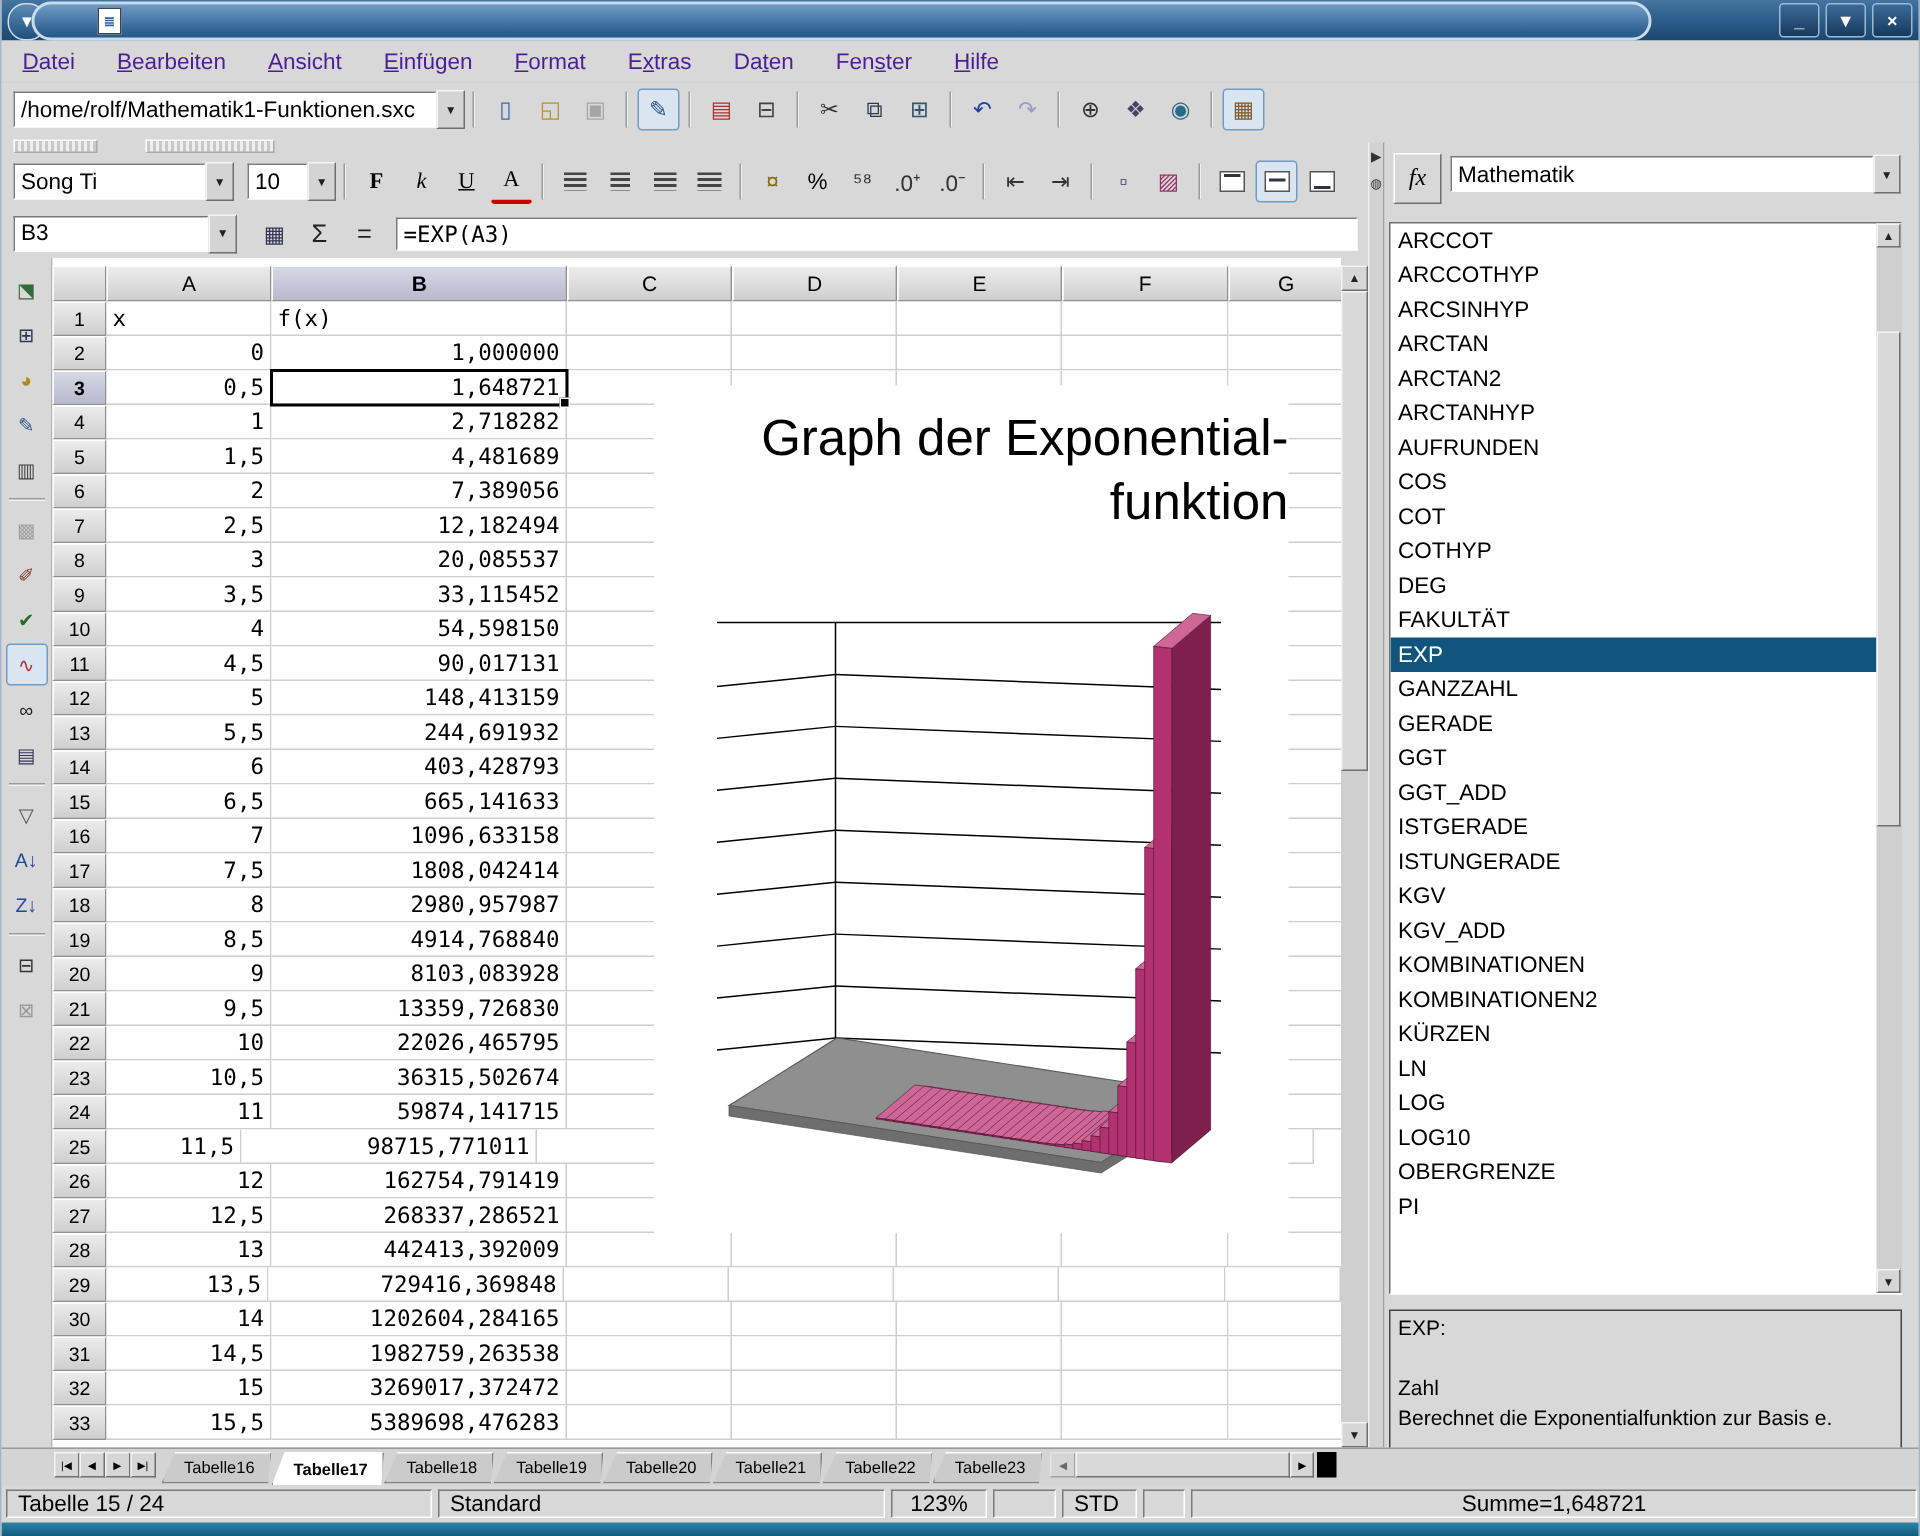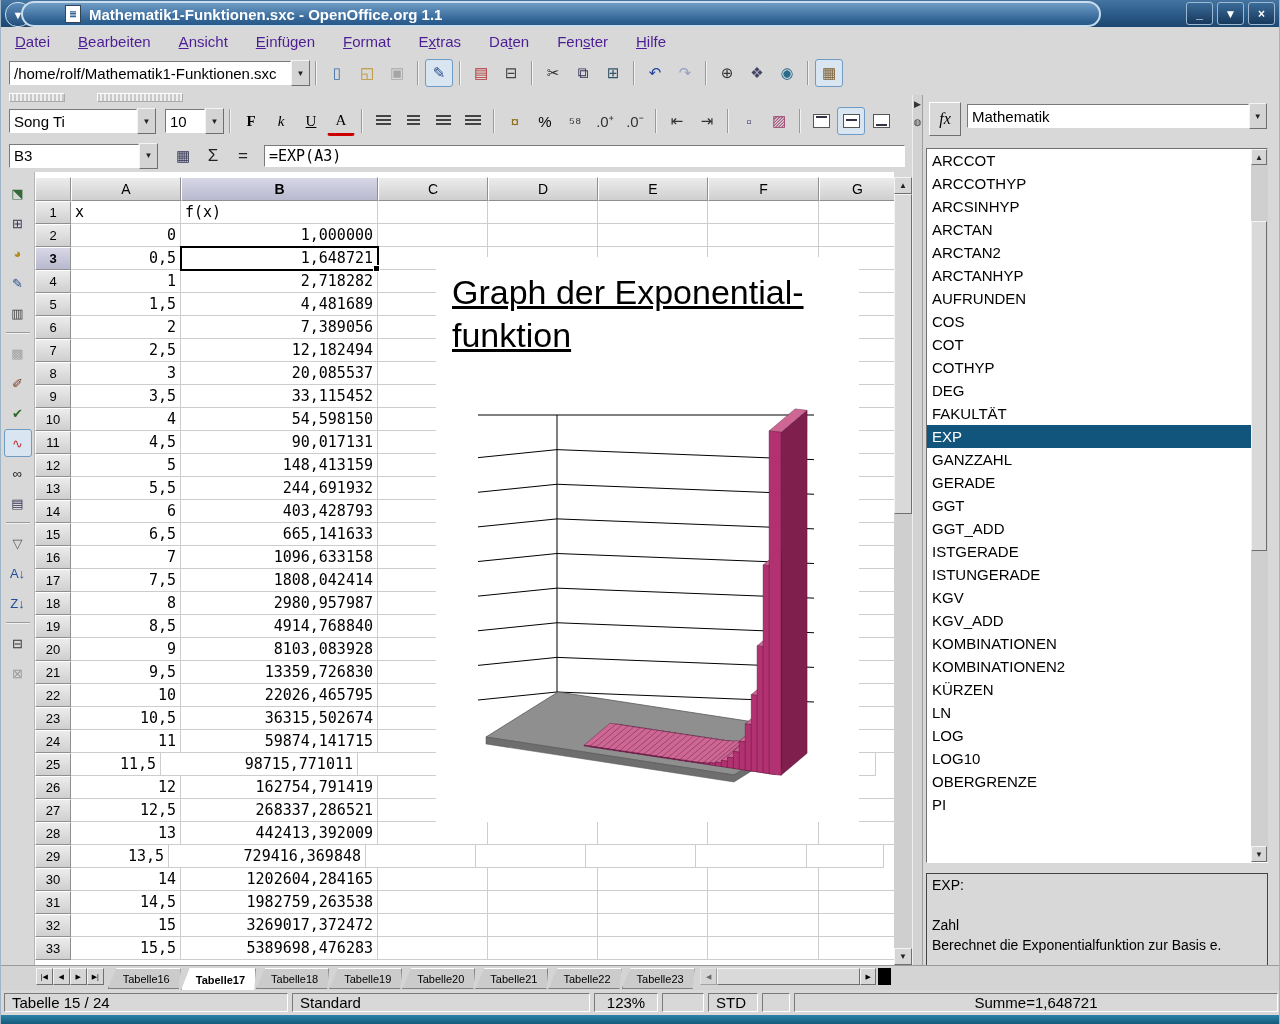--- a/index.html
+++ b/index.html
@@ -61,21 +61,21 @@
   .hdr-cell.sel,.row-hdr.sel{background:linear-gradient(#d7d7e6,#b9b9cf);font-weight:bold;}
   .grid-row{display:flex;height:23px;}
   .row-hdr{width:36px;flex:0 0 36px;font-size:13px;}
   .cell{border-right:1px solid #cdcdcd;border-bottom:1px solid #cdcdcd;box-sizing:border-box;
       font-family:"DejaVu Sans Mono",monospace;font-size:15px;display:flex;align-items:center;
       padding:0 4px;white-space:nowrap;overflow:hidden;background:#fff;color:#000;}
   #cell-cursor{left:179px;top:246px;width:195px;height:21px;border:2px solid #000;background:transparent;}
   #cell-cursor::after{content:"";position:absolute;right:-3px;bottom:-3px;width:5px;height:5px;background:#000;border:1px solid #fff;}
   
   #chartbox{left:435px;top:257px;width:423px;height:565px;background:#fff;}
-  #chart-title{position:absolute;left:16px;top:14px;width:100%;text-align:left;font-size:34px;color:#000;line-height:1.25;text-decoration:underline;}
+  #chart-title{position:absolute;left:0;top:14px;width:100%;text-align:right;font-size:34px;color:#000;line-height:1.25;}
   
   .sb{background:#cfcfcf;}
   .sb-btn{position:absolute;background:#d6d6d6;border:1px solid;border-color:#f4f4f4 #6f6f6f #6f6f6f #f4f4f4;
       display:flex;align-items:center;justify-content:center;font-size:8px;color:#222;box-sizing:border-box;}
   .sb-thumb{position:absolute;background:#d9d9d9;border:1px solid;border-color:#f4f4f4 #6f6f6f #6f6f6f #f4f4f4;box-sizing:border-box;}
   #v-scroll{left:893px;top:177px;width:18px;height:788px;}
   #panel-split{left:911px;top:95px;width:11px;height:870px;background:#d2d2d2;border-left:1px solid #eee;border-right:1px solid #9f9f9f;
       display:flex;flex-direction:column;align-items:center;padding-top:4px;box-sizing:border-box;font-size:9px;color:#333;}
   
   #right-panel{left:922px;top:95px;width:358px;height:870px;background:#d8d8d8;}
@@ -113,21 +113,20 @@
 </style>
 </head>
 <body>
 
 <div id="app">
 
   <div class="abs" id="titlebar">
     <div class="abs" id="win-menu-btn">▼</div>
     <div class="abs" id="title-pill">
       <span id="doc-icon">≣</span>
-      <span>Mathematik1-Funktionen.sxc - OpenOffice.org 1.1</span>
     </div>
     <div class="abs" id="win-controls">
       <span class="winbtn">_</span>
       <span class="winbtn">▼</span>
       <span class="winbtn">×</span>
     </div>
   </div>
 
   <div class="abs" id="menubar">
       <span class="menu-item"><u>D</u>atei</span>
@@ -555,21 +554,21 @@
           <div class="cell" style="width: 110px; justify-content: flex-end;">13</div>
           <div class="cell" style="width: 197px; justify-content: flex-end;">442413,392009</div>
           <div class="cell" style="width: 110px; justify-content: flex-start;"></div>
           <div class="cell" style="width: 110px; justify-content: flex-start;"></div>
           <div class="cell" style="width: 110px; justify-content: flex-start;"></div>
           <div class="cell" style="width: 111px; justify-content: flex-start;"></div>
           <div class="cell" style="width: 77px; justify-content: flex-start;"></div>
         </div>
         <div class="grid-row">
           <div class="row-hdr">29</div>
-          <div class="cell" style="width: 98px; justify-content: flex-end;">13,5</div>
+          <div class="cell" style="width: 108px; justify-content: flex-end;">13,5</div>
           <div class="cell" style="width: 197px; justify-content: flex-end;">729416,369848</div>
           <div class="cell" style="width: 110px; justify-content: flex-start;"></div>
           <div class="cell" style="width: 110px; justify-content: flex-start;"></div>
           <div class="cell" style="width: 110px; justify-content: flex-start;"></div>
           <div class="cell" style="width: 111px; justify-content: flex-start;"></div>
           <div class="cell" style="width: 77px; justify-content: flex-start;"></div>
         </div>
         <div class="grid-row">
           <div class="row-hdr">30</div>
           <div class="cell" style="width: 110px; justify-content: flex-end;">14</div>

